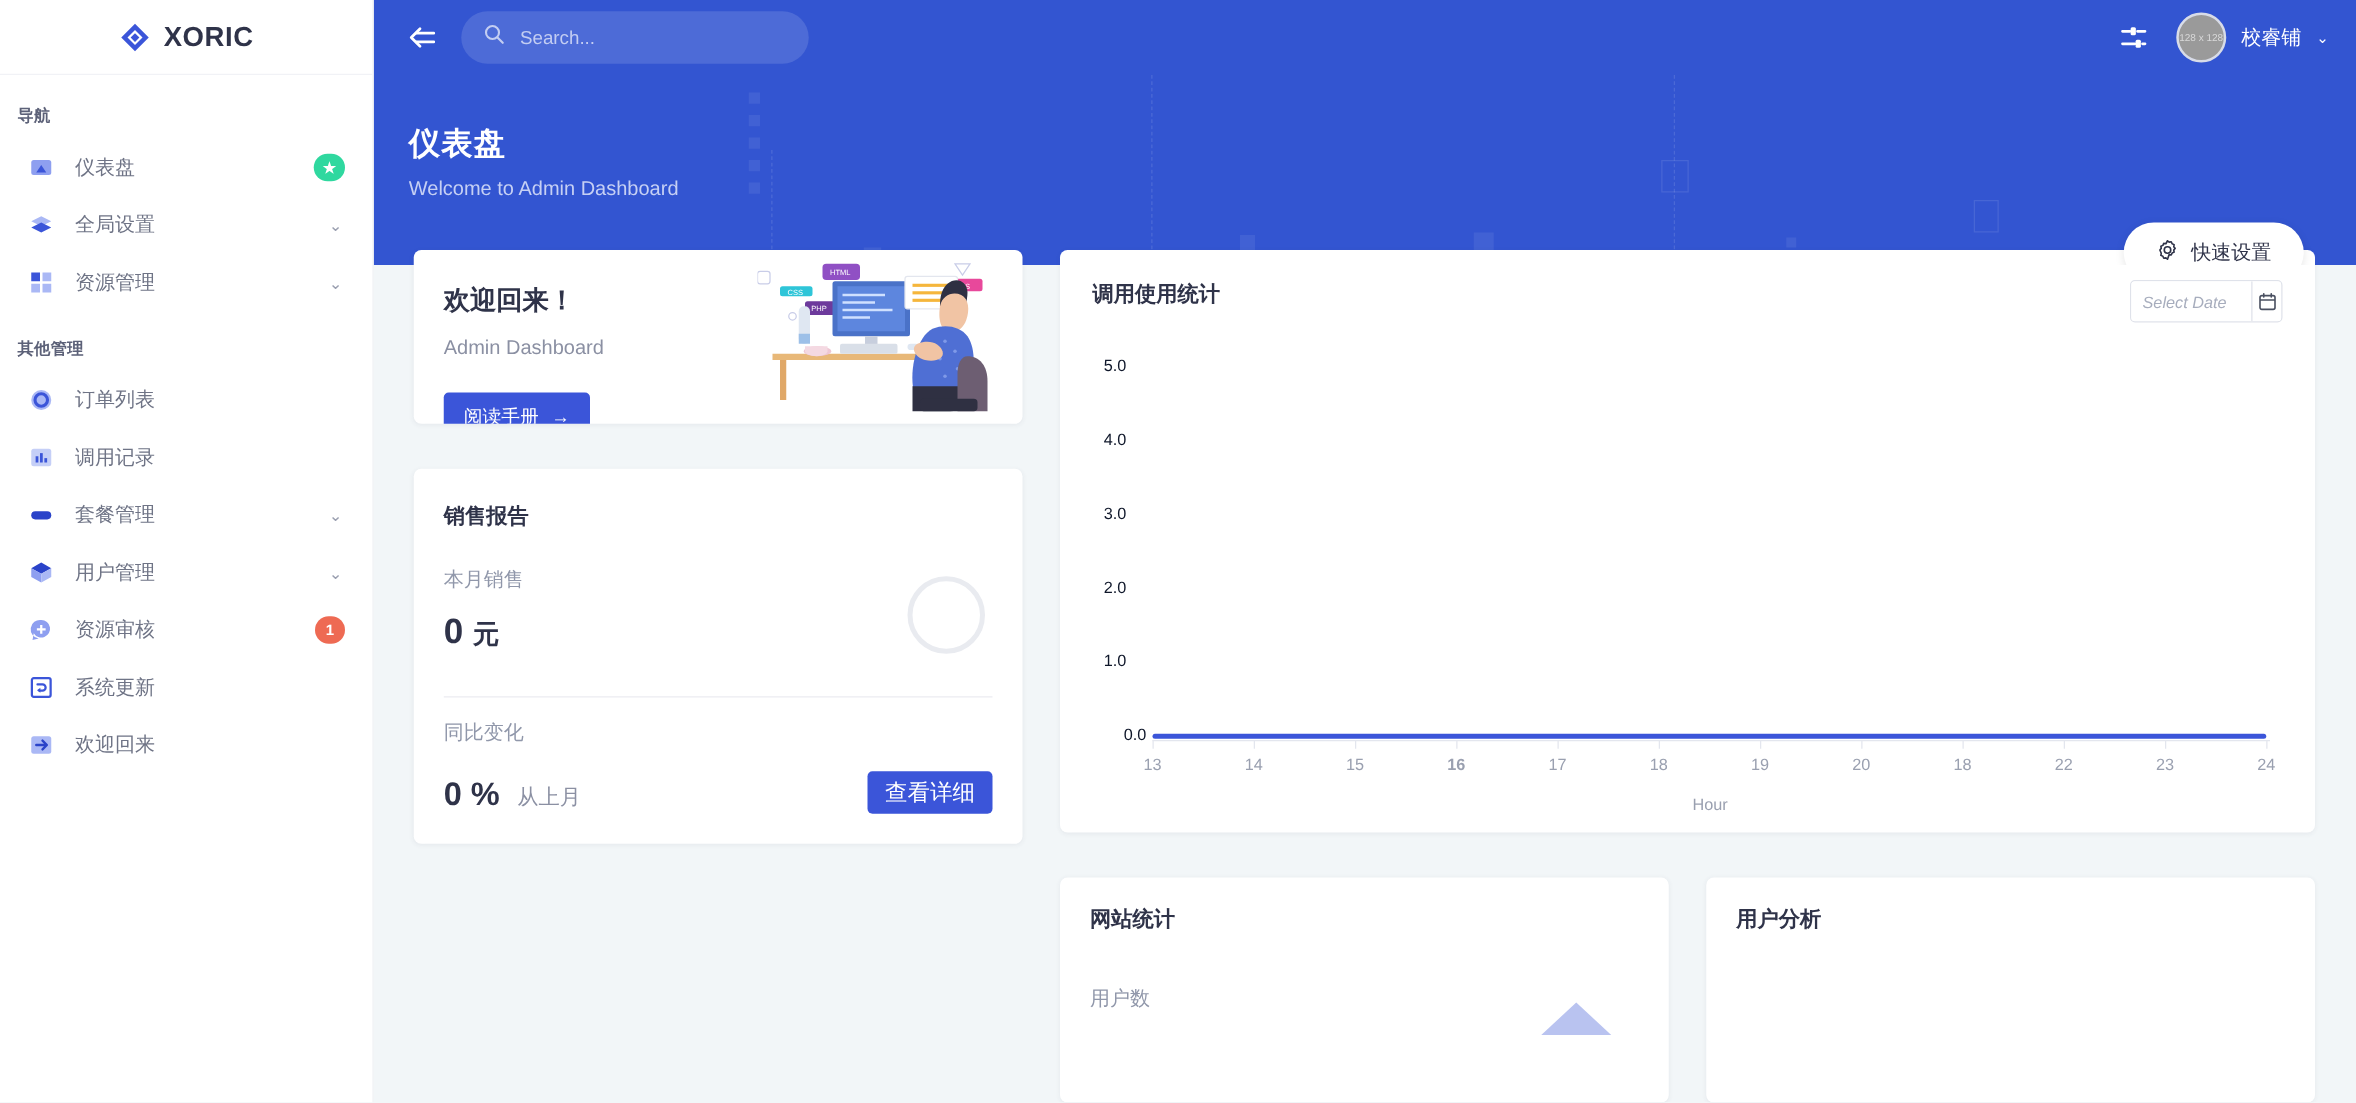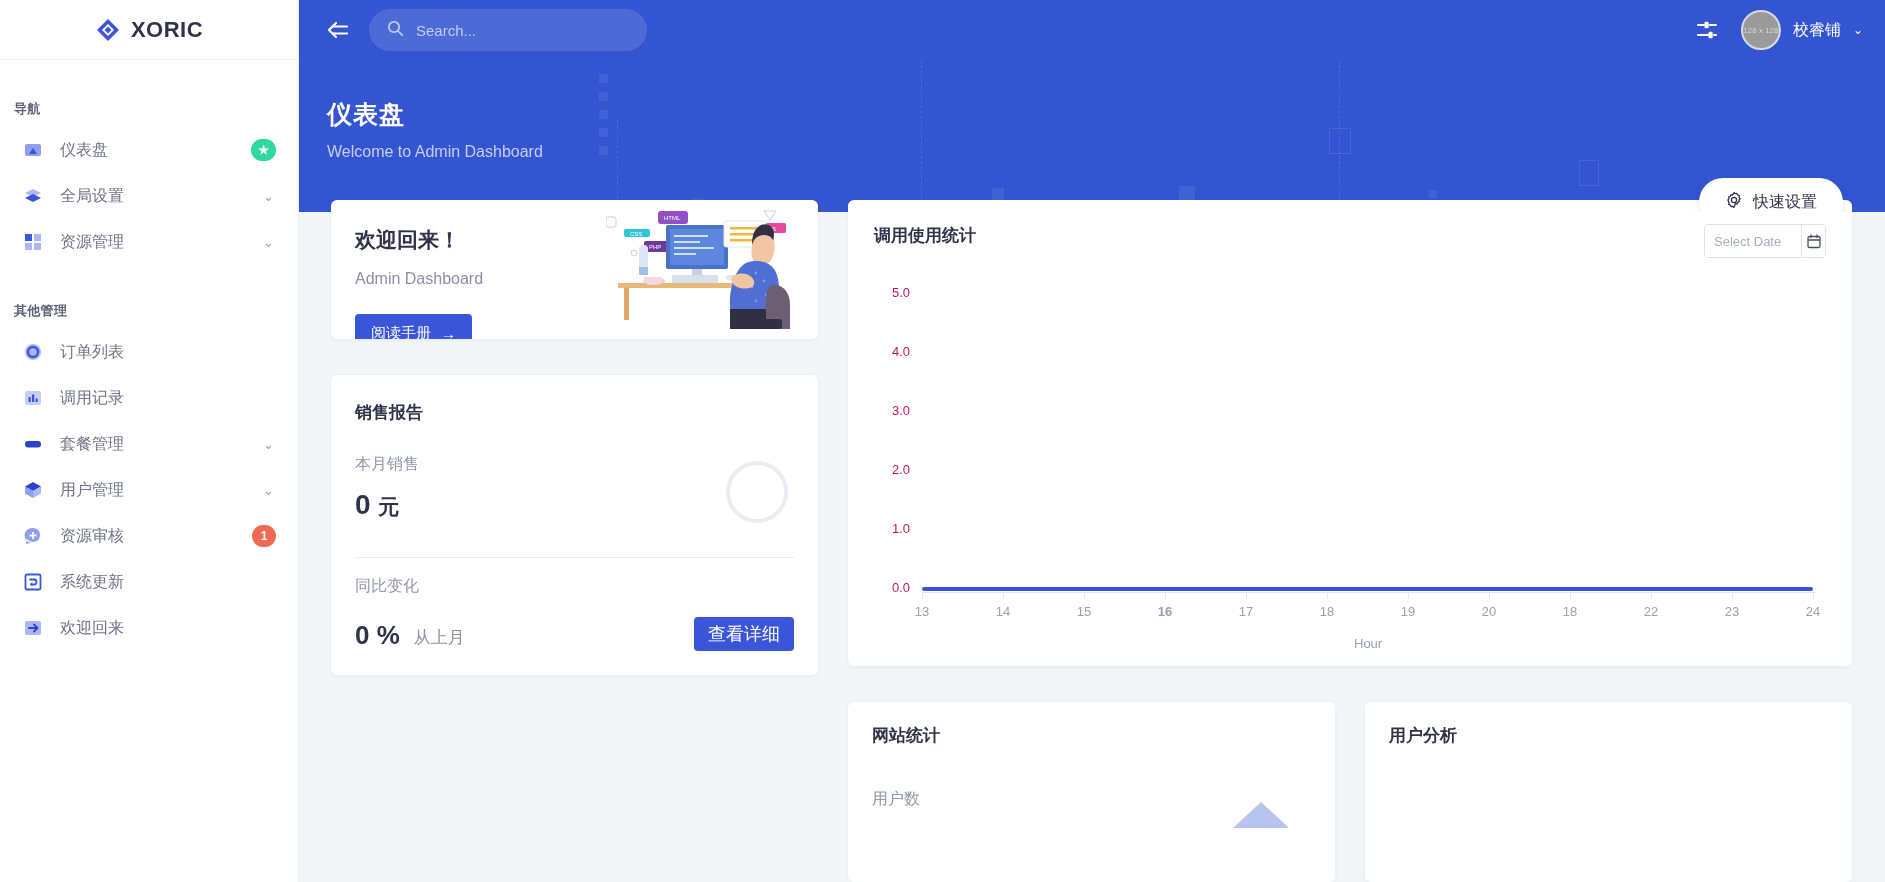--- a/index.html
+++ b/index.html
@@ -23,21 +23,21 @@
     height: 60px; display: flex; align-items: center; justify-content: center;
     gap: 10px;
     border-bottom: 1px solid #f1f2f6;
   }
   .brand-logo { width: 26px; height: 26px; position: relative; }
   .brand-name {
     font-size: 22px; font-weight: bold; color: #2f3349; letter-spacing: 0.5px;
   }
   .nav-section-title {
     font-size: 13px; font-weight: bold; color: #5c6178;
-    padding: 0 0 0 14px; margin-top: 40px; margin-bottom: 12px;
+    padding: 0 0 0 14px; margin-top: 24px; margin-bottom: 12px;
     letter-spacing: 0.3px;
   }
   .nav-item {
     display: flex; align-items: center;
     height: 40px; margin: 6px 10px 6px 6px;
     padding-left: 16px; border-radius: 6px;
     cursor: pointer; position: relative;
   }
   .nav-icon {
     width: 22px; height: 22px; flex: 0 0 22px;
@@ -163,29 +163,29 @@
   
   .chart-card { height: 558px; padding: 24px 26px 0 26px; position: relative; }
   .chart-head { display: flex; align-items: flex-start; }
   .date-picker {
     margin-left: auto; display: flex; align-items: stretch;
     border: 1px solid #dfe2ea; border-radius: 4px; overflow: hidden;
     height: 34px; width: 122px;
   }
   .date-input {
     border: none; outline: none; font-size: 13px; padding: 0 9px; width: 96px;
-    font-family: "Liberation Sans", sans-serif; color: #1d4ed8;
+    font-family: "Liberation Sans", sans-serif; color: #1d4ed8; font-style: italic;
   }
   .date-input::placeholder { color: #a7adbd; }
   .date-btn {
     width: 34px; border-left: 1px solid #dfe2ea; background: #fff;
     display: flex; align-items: center; justify-content: center; cursor: pointer;
   }
   .plot { position: absolute; left: 26px; right: 26px; top: 70px; bottom: 24px; }
-  .ylabel-txt { position: absolute; font-size: 13px; color: #be185d; text-align: right; width: 36px; }
+  .ylabel-txt { position: absolute; font-size: 13px; color: #0f172a; text-align: center; width: 36px; }
   .xlabel-txt { position: absolute; font-size: 13px; color: #9aa0b0; text-align: center; width: 40px; }
   .axis-title { position: absolute; font-size: 13px; color: #9aa0b0; }
   .series-line { position: absolute; height: 4px; background: #3b55d9; border-radius: 2px; }
   .tick { position: absolute; width: 1px; background: #e3e6ee; }
   .xaxis { position: absolute; height: 1px; background: #e3e6ee; }
 
   
   .bottom-row { display: flex; gap: 30px; }
   .bottom-card-left { width: 487px; flex: 0 0 487px; height: 180px; padding: 22px 24px; position: relative; overflow: hidden; }
   .bottom-card-right { width: 487px; flex: 0 0 487px; height: 180px; padding: 22px 24px; }
@@ -495,21 +495,21 @@
             </div>
           </div>
 
           <div class="plot">
 
             <span class="ylabel-txt" style="left:0px;top:15px;">5.0</span>
             <span class="ylabel-txt" style="left:0px;top:74px;">4.0</span>
             <span class="ylabel-txt" style="left:0px;top:133px;">3.0</span>
             <span class="ylabel-txt" style="left:0px;top:192px;">2.0</span>
             <span class="ylabel-txt" style="left:0px;top:251px;">1.0</span>
-            <span class="ylabel-txt" style="left:0px;top:310px;">0.0</span>
+            <span class="ylabel-txt" style="left:16px;top:310px;">0.0</span>
 
             <div class="xaxis" style="left:48px;right:10px;top:322px;"></div>
 
             <div class="tick" style="left:48px;top:322px;height:7px;"></div>
             <div class="tick" style="left:129px;top:322px;height:7px;"></div>
             <div class="tick" style="left:210px;top:322px;height:7px;"></div>
             <div class="tick" style="left:291px;top:322px;height:7px;"></div>
             <div class="tick" style="left:372px;top:322px;height:7px;"></div>
             <div class="tick" style="left:453px;top:322px;height:7px;"></div>
             <div class="tick" style="left:534px;top:322px;height:7px;"></div>

